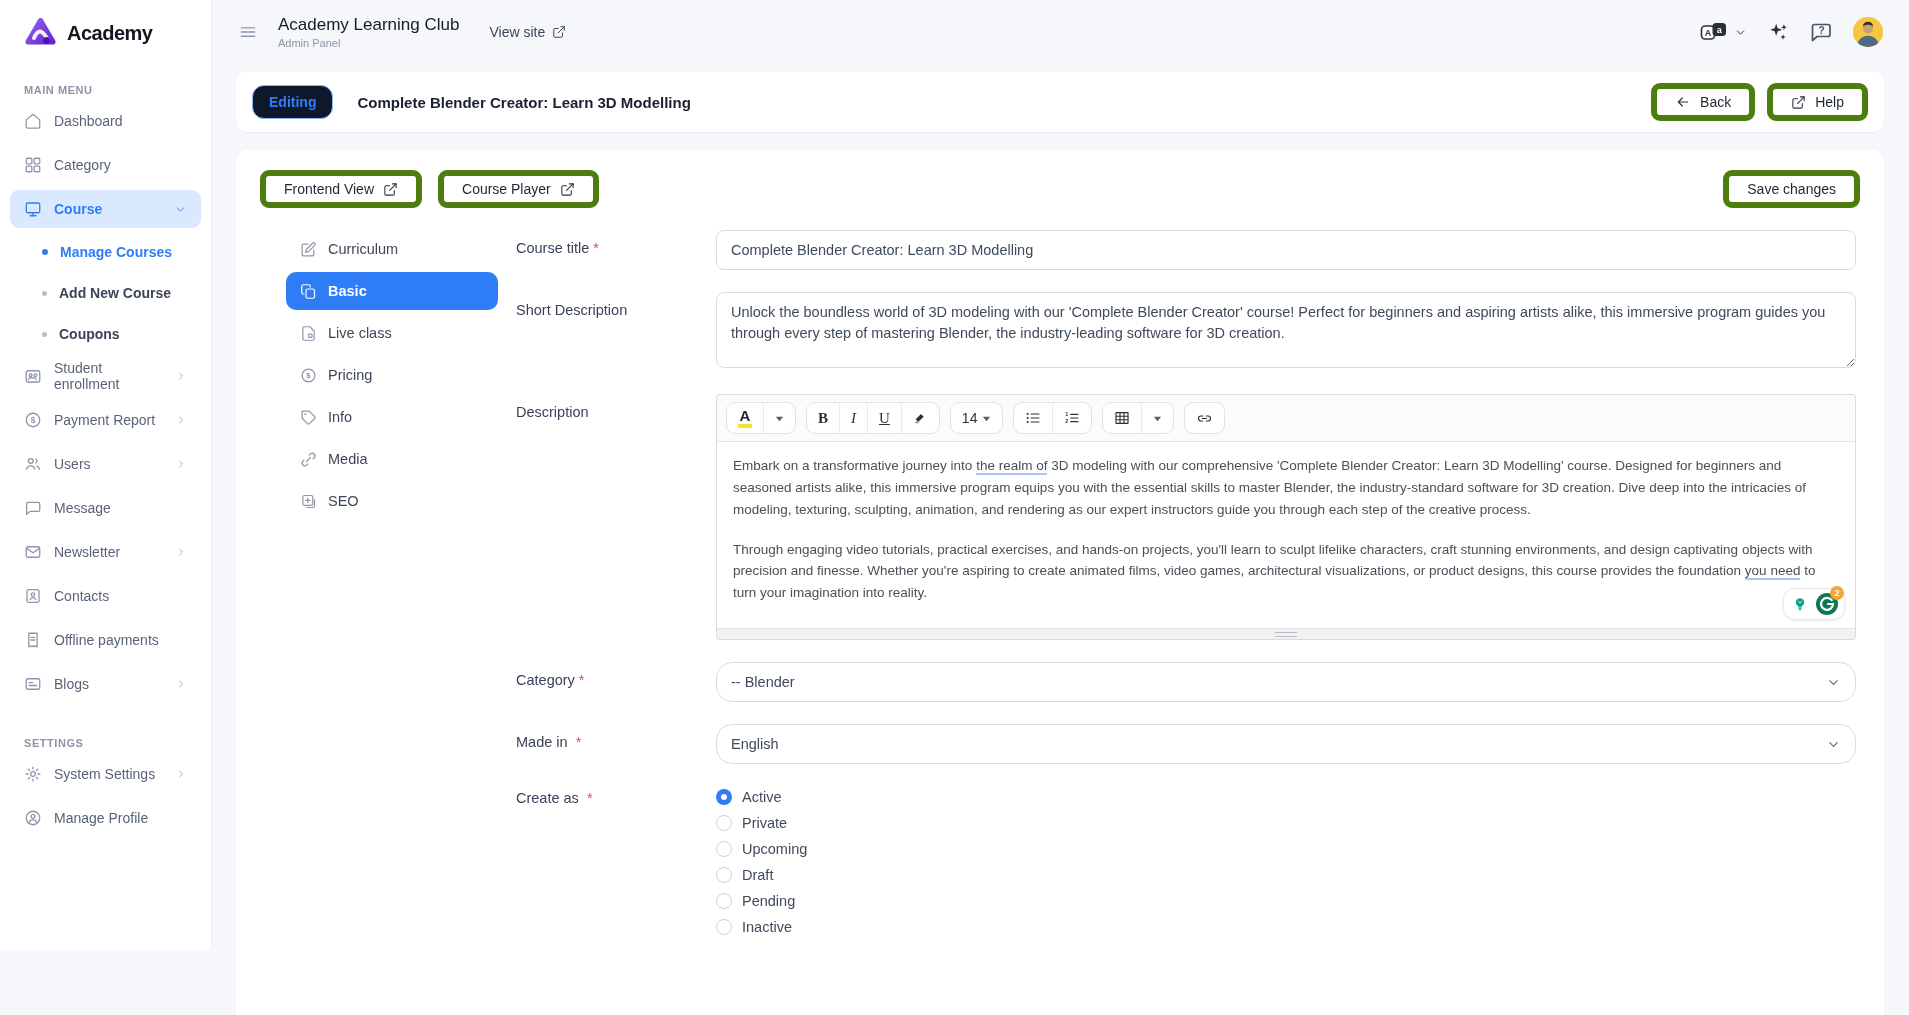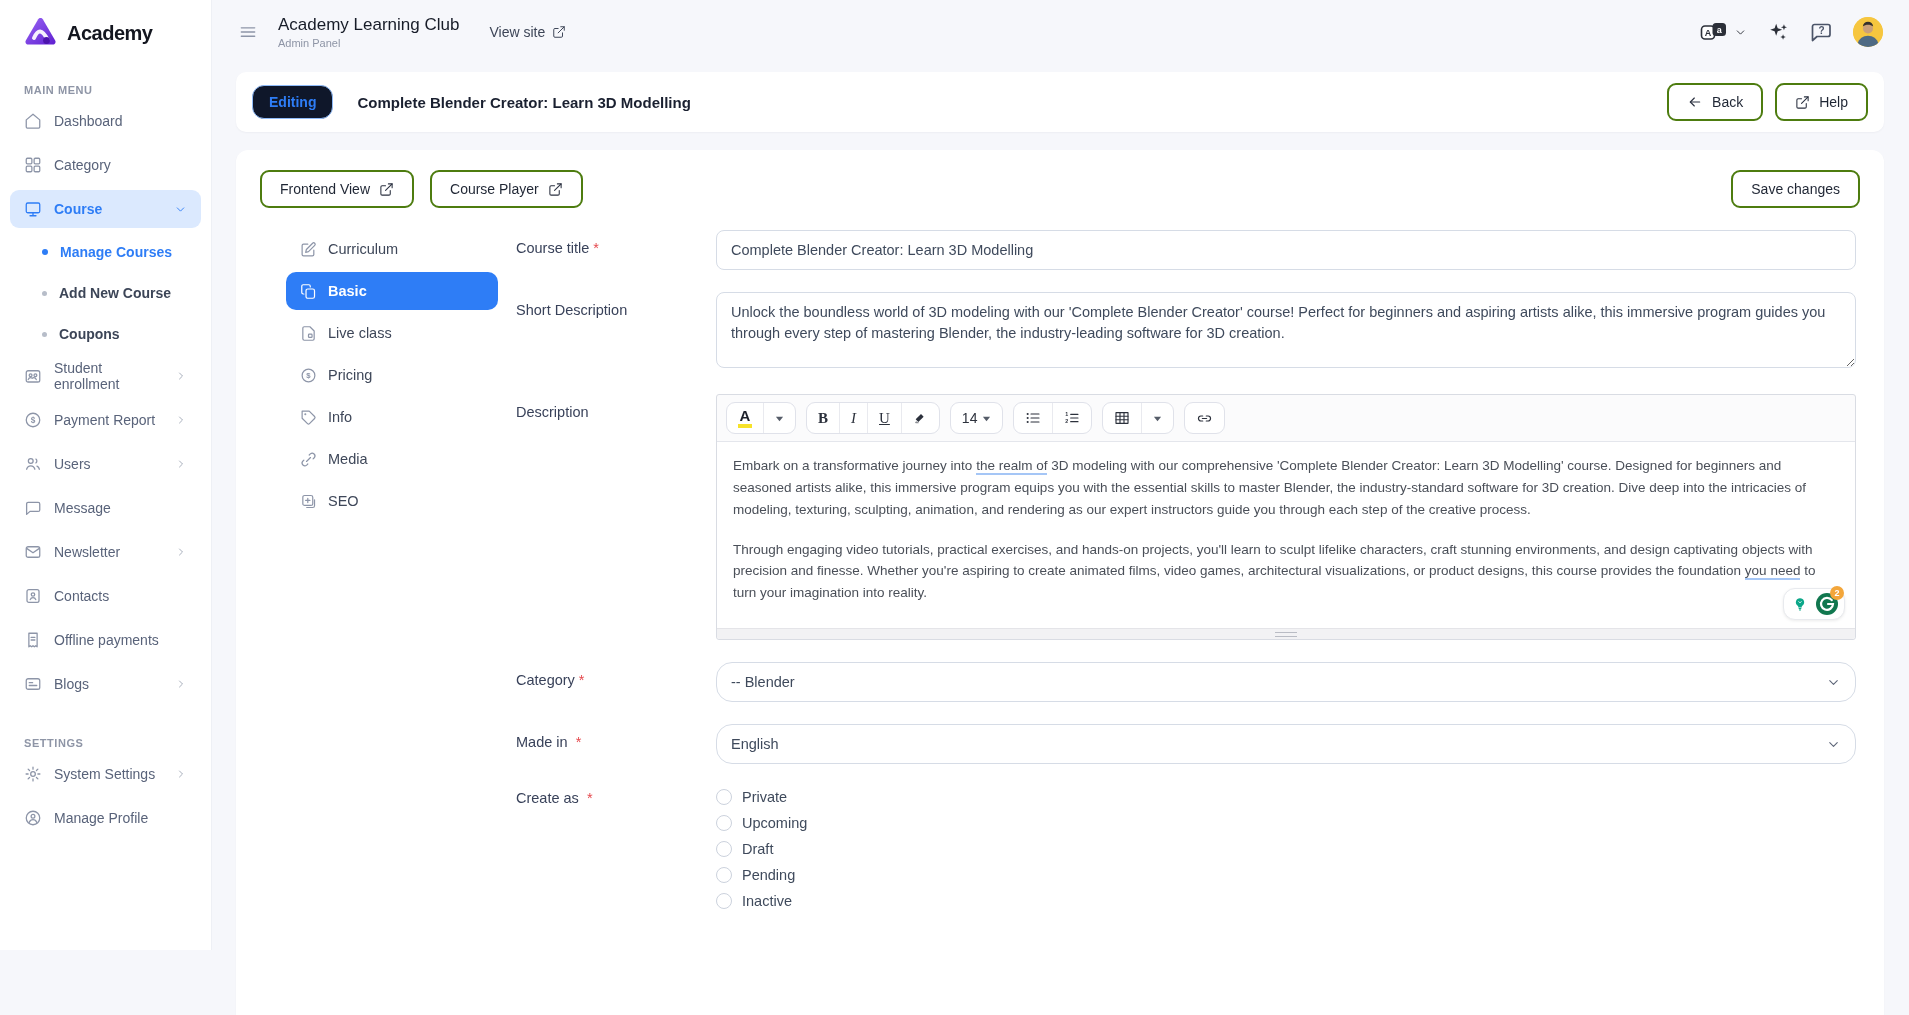--- a/index.html
+++ b/index.html
@@ -61,21 +61,21 @@
     background:#fff; border-radius:10px; box-shadow:0 1px 2px rgba(16,24,40,.04);
     display:flex; align-items:center; padding:0 16px;
   }
   .badge-editing {
     border:1px solid #8fbbf9; color:#2e7df6; font-size:14px; font-weight:700;
     padding:8px 16px; border-radius:12px; background:#0f172a; cursor:pointer;
   }
   .edit-title { margin-left:24px; font-size:15px; font-weight:700; color:#1a2030; }
   .edit-actions { margin-left:auto; display:flex; gap:12px; }
   .btn {
-    display:flex; align-items:center; gap:9px; border:2px solid #4d7c0f; background:#fff;
+    display:flex; align-items:center; gap:9px; border:6px solid #4d7c0f; background:#fff;
     border-radius:9px; padding:0 18px; height:38px; font-size:14px; color:#1f2634;
     font-family:inherit; cursor:pointer;
   }
   .btn .bic { display:flex; color:#2b3140; }
 
   
   .card {
     position:absolute; left:236px; right:25px; top:150px; height:900px;
     background:#fff; border-radius:12px; box-shadow:0 1px 2px rgba(16,24,40,.04);
     padding:20px 24px;
@@ -735,20 +735,24 @@
         </div>
       </div>
 
       <div class="frow">
         <div class="flabel" style="padding-top:4px">
           <span>Create as</span>&nbsp;<span class="req">*</span>
         </div>
         <div class="ffield">
           <div class="radio-col" style="padding-top:0">
             <div class="radio-row">
+              <span class="radio on"></span>
+              <span class="radio-label">Active</span>
+            </div>
+            <div class="radio-row">
               <span class="radio"></span>
               <span class="radio-label">Private</span>
             </div>
             <div class="radio-row">
               <span class="radio"></span>
               <span class="radio-label">Upcoming</span>
             </div>
             <div class="radio-row">
               <span class="radio"></span>
               <span class="radio-label">Draft</span>

